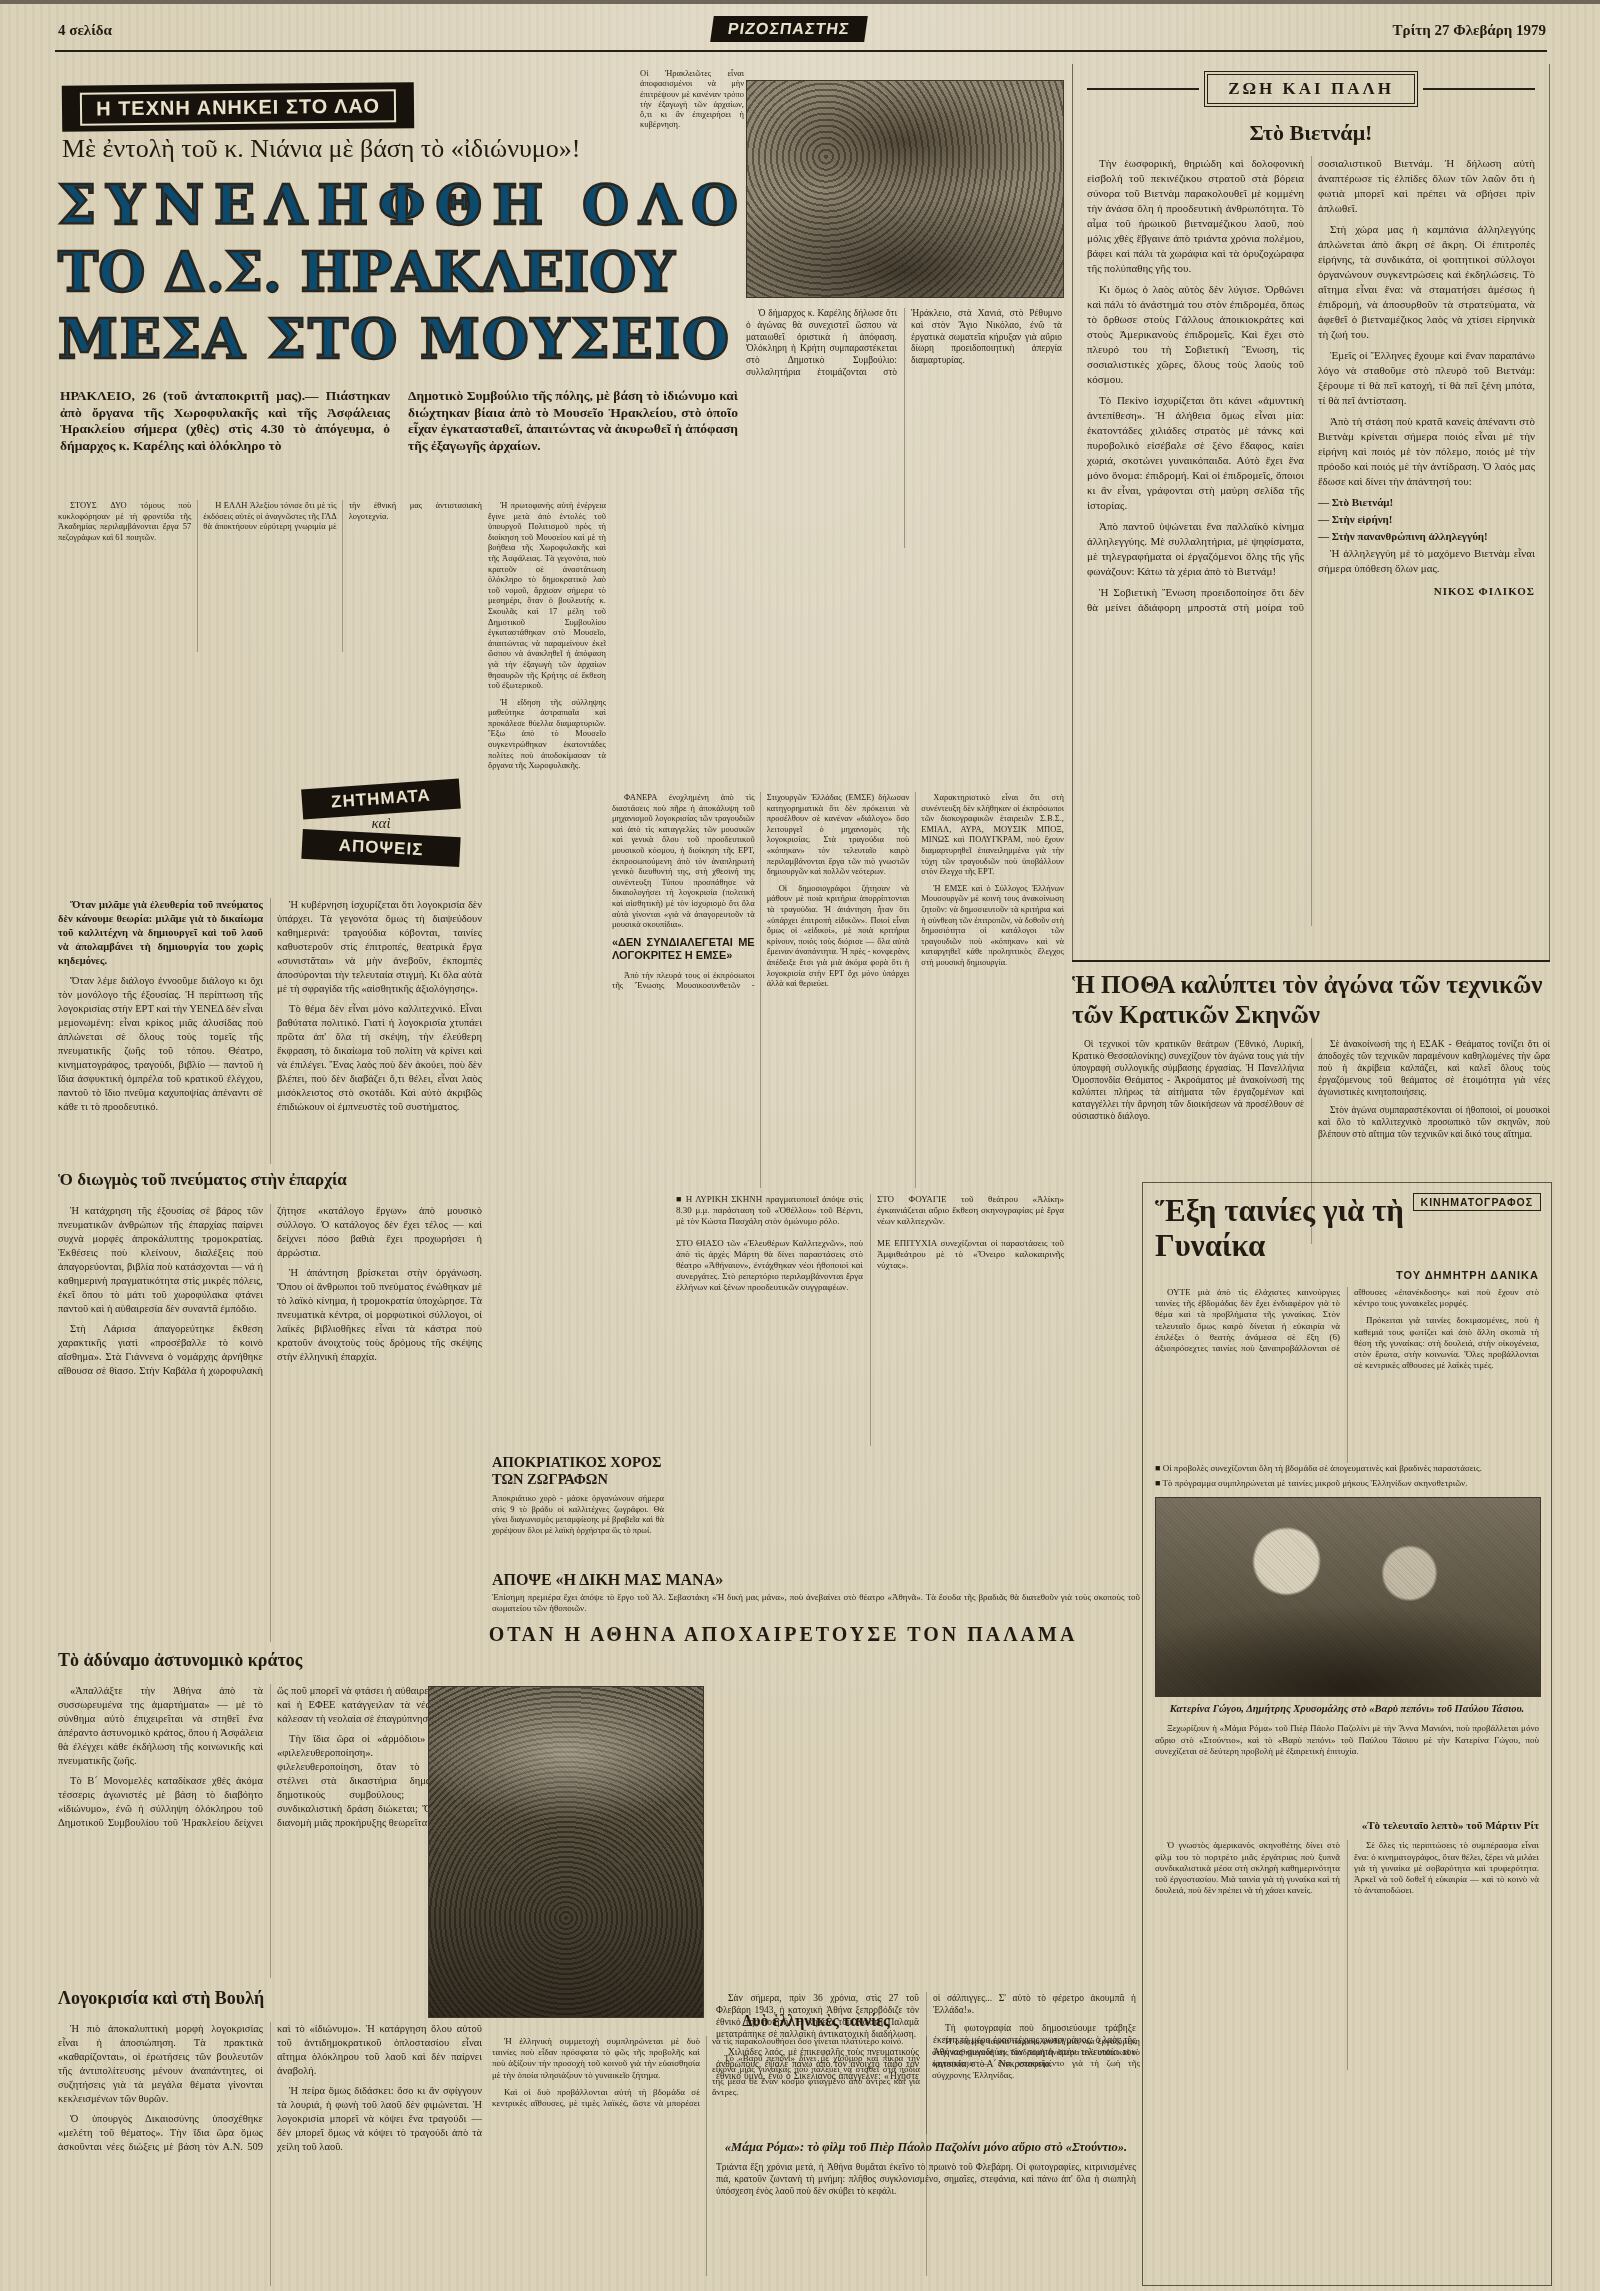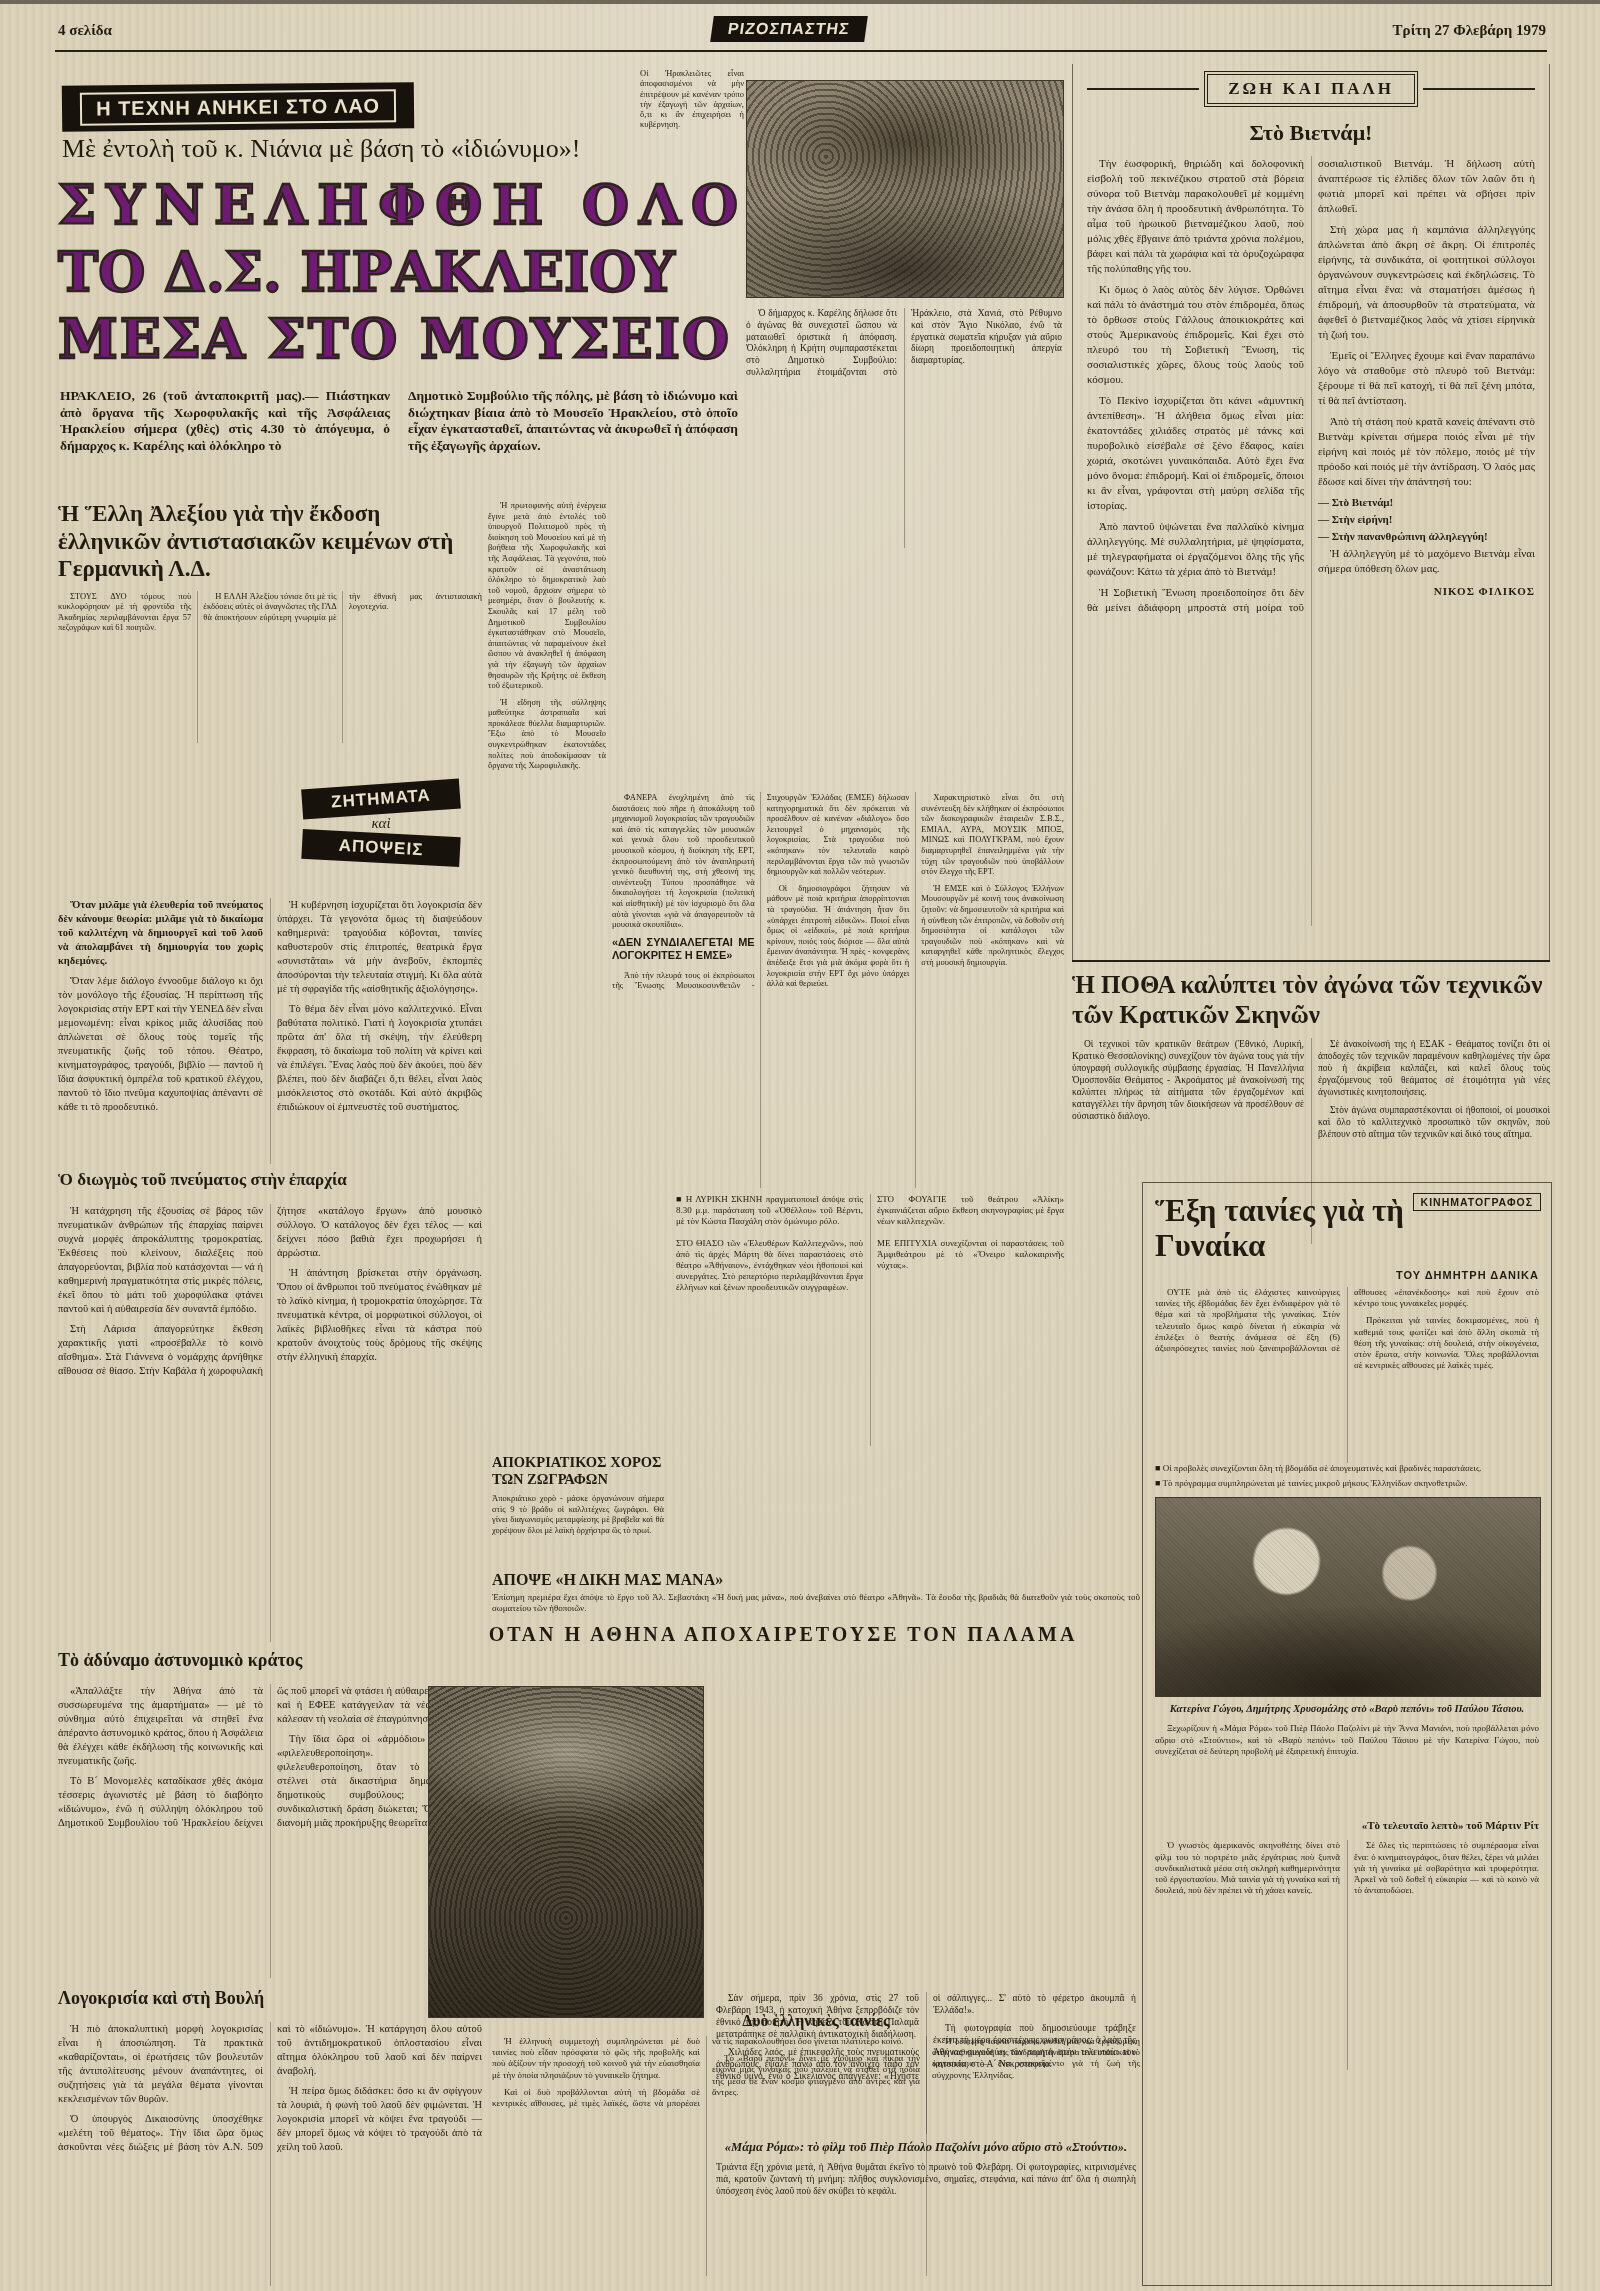--- a/index.html
+++ b/index.html
@@ -34,21 +34,21 @@
 
   
   #banner{left:62px;top:80px;width:352px;height:46px;background:#17130c;display:flex;
         align-items:center;justify-content:center;transform:rotate(-.6deg);}
   #banner span{border:2px solid #e9e1c9;color:#e9e1c9;font-family:"Liberation Sans",sans-serif;
         font-weight:bold;font-size:20px;letter-spacing:1px;padding:3px 14px;white-space:nowrap;}
   #lead-note{left:640px;top:64px;width:104px;font-size:8.5px;line-height:10.3px;}
   #kicker{left:62px;top:130px;width:580px;font-size:26px;line-height:30px;}
   #main-hl{left:58px;top:168px;width:690px;}
   .hl-line{font-family:"DejaVu Serif","Liberation Serif",serif;font-weight:bold;font-size:54px;
-        line-height:67px;color:#701a75;-webkit-text-stroke:2.4px #2b251b;white-space:nowrap;}
+        line-height:67px;color:#0c4a6e;-webkit-text-stroke:2.4px #2b251b;white-space:nowrap;}
   .hl1{letter-spacing:10px;}.hl2{letter-spacing:0;}.hl3{letter-spacing:2px;}
   #intro{left:60px;top:384px;width:678px;display:flex;gap:18px;font-size:13.5px;
         font-weight:bold;line-height:16.5px;}
   #intro div{flex:1;}
   #rule-intro{left:55px;top:488px;width:684px;}
 
   
   .ph{border:1px solid #3e372b;background-color:#938974;position:relative;}
   .ph::after{content:"";position:absolute;inset:0;
         background:repeating-linear-gradient(45deg,rgba(0,0,0,.07) 0 1px,transparent 1px 3px);}
@@ -211,21 +211,20 @@
       <p>Ἀπὸ τὴ στάση ποὺ κρατᾶ κανεὶς ἀπέναντι στὸ Βιετνὰμ κρίνεται σήμερα ποιός εἶναι μὲ τὴν εἰρήνη καὶ ποιός μὲ τὸν πόλεμο, ποιός μὲ τὴν πρόοδο καὶ ποιός μὲ τὴν ἀντίδραση. Ὁ λαός μας ἔδωσε καὶ δίνει τὴν ἀπάντησή του:</p>
       <p class="bullet">— Στὸ Βιετνάμ!</p>
       <p class="bullet">— Στὴν εἰρήνη!</p>
       <p class="bullet">— Στὴν πανανθρώπινη ἀλληλεγγύη!</p>
       <p>Ἡ ἀλληλεγγύη μὲ τὸ μαχόμενο Βιετνὰμ εἶναι σήμερα ὑπόθεση ὅλων μας.</p>
       <p id="zoi-sign">ΝΙΚΟΣ ΦΙΛΙΚΟΣ</p>
     </div>
   </div>
 
   <div class="abs" id="alexiou">
-    <div id="alex-hl">Ἡ Ἕλλη Ἀλεξίου γιὰ τὴν ἔκδοση ἑλληνικῶν ἀντιστασιακῶν κειμένων στὴ Γερμανικὴ Λ.Δ.</div>
     <div class="txt cols3 body-xs clip" id="alex-body">
       <p>ΣΤΟΥΣ ΔΥΟ τόμους ποὺ κυκλοφόρησαν μὲ τὴ φροντίδα τῆς Ἀκαδημίας περιλαμβάνονται ἔργα 57 πεζογράφων καὶ 61 ποιητῶν.</p>
       <p>Η ΕΛΛΗ Ἀλεξίου τόνισε ὅτι μὲ τὶς ἐκδόσεις αὐτὲς οἱ ἀναγνῶστες τῆς ΓΛΔ θὰ ἀποκτήσουν εὐρύτερη γνωριμία μὲ τὴν ἐθνική μας ἀντιστασιακὴ λογοτεχνία.</p>
     </div>
   </div>
 
   <div class="abs txt body-xs clip" id="cont1">
     <p>Ἡ πρωτοφανὴς αὐτὴ ἐνέργεια ἔγινε μετὰ ἀπὸ ἐντολὲς τοῦ ὑπουργοῦ Πολιτισμοῦ πρὸς τὴ διοίκηση τοῦ Μουσείου καὶ μὲ τὴ βοήθεια τῆς Χωροφυλακῆς καὶ τῆς Ἀσφάλειας. Τὰ γεγονότα, ποὺ κρατοῦν σὲ ἀναστάτωση ὁλόκληρο τὸ δημοκρατικὸ λαὸ τοῦ νομοῦ, ἄρχισαν σήμερα τὸ μεσημέρι, ὅταν ὁ βουλευτὴς κ. Σκουλᾶς καὶ 17 μέλη τοῦ Δημοτικοῦ Συμβουλίου ἐγκαταστάθηκαν στὸ Μουσεῖο, ἀπαιτώντας νὰ παραμείνουν ἐκεῖ ὥσπου νὰ ἀνακληθεῖ ἡ ἀπόφαση γιὰ τὴν ἐξαγωγὴ τῶν ἀρχαίων θησαυρῶν τῆς Κρήτης σὲ ἔκθεση τοῦ ἐξωτερικοῦ.</p>
     <p>Ἡ εἴδηση τῆς σύλληψης μαθεύτηκε ἀστραπιαῖα καὶ προκάλεσε θύελλα διαμαρτυριῶν. Ἔξω ἀπὸ τὸ Μουσεῖο συγκεντρώθηκαν ἑκατοντάδες πολίτες ποὺ ἀποδοκίμασαν τὰ ὄργανα τῆς Χωροφυλακῆς.</p>
   </div>

